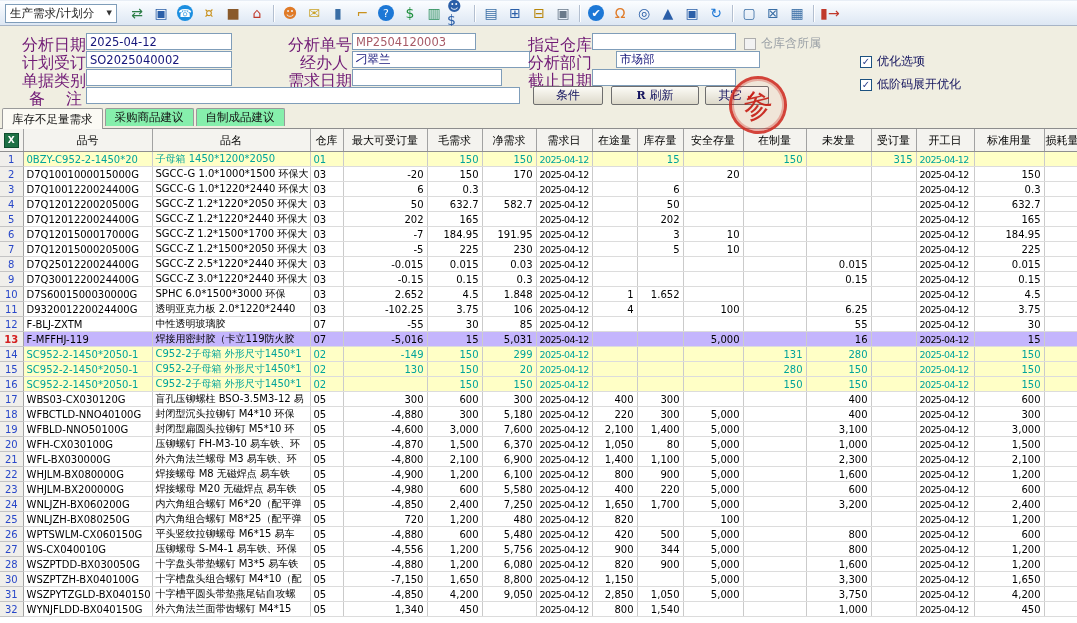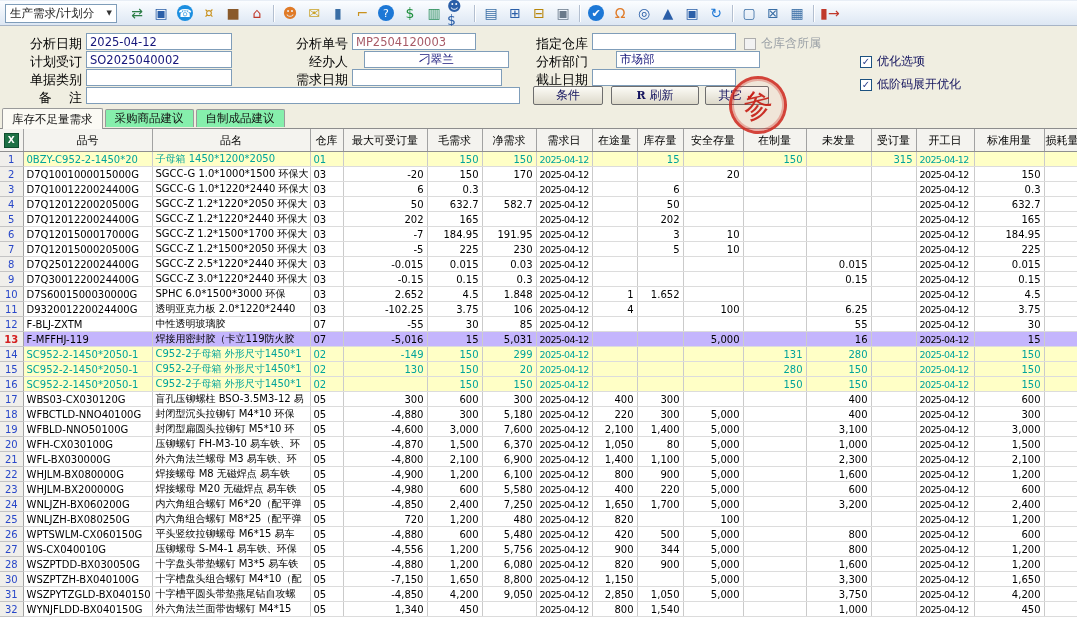--- a/index.html
+++ b/index.html
@@ -12,21 +12,21 @@
   .dropdown{width:112px;height:19px;background:#fff;border:1px solid #7f9db9;box-sizing:border-box;
             display:flex;align-items:center;justify-content:space-between;padding:0 4px;
             font-size:11.5px;color:#222;cursor:pointer;margin-right:8px}
   .dropdown .caret{font-size:7px;color:#333}
   .tbi{width:22px;height:20px;display:inline-flex;align-items:center;justify-content:center;
        font-size:14px;margin:0 1px;cursor:pointer;line-height:1}
   .tbi.circ{width:16px;height:16px;border-radius:50%;font-size:11px;margin:0 4px;color:#fff}
   .tbsep{width:1px;height:17px;background:#b3bfd0;margin:0 4px;box-shadow:1px 0 0 #fff}
   
   .form{position:absolute;top:26px;left:0;width:1077px;height:82px;background:#f0eee1}
-  .flabel{position:absolute;width:60px;text-align:right;font-size:13px;color:#000000;white-space:pre}
+  .flabel{position:absolute;width:60px;text-align:right;font-size:16px;color:#701a75;white-space:pre}
   .finput{position:absolute;height:17px;border:1px solid #7f9db9;background:#fff;box-sizing:border-box;
           font-family:inherit;font-size:11.5px;color:#15157a;padding:0 3px;outline:none}
   .finput.maroon{color:#a85a66}
   .btn{position:absolute;height:19px;box-sizing:border-box;cursor:pointer;border-radius:2px;
        background:linear-gradient(#fcfbf6,#ddd9ca);border:1px solid #6e6e6e;
        display:flex;align-items:center;justify-content:center;gap:4px;font-size:12px;color:#14145e}
   .rglyph{font-family:"DejaVu Serif",serif;font-weight:bold;font-size:11px}
   .chk::after{content:"✔";color:#d42020;font-size:11px}
   .cbwrap{position:absolute;display:flex;align-items:center;gap:5px;cursor:pointer}
   .cbbox{width:12px;height:12px;background:#fff;border:1px solid #1c5180;box-sizing:border-box;
@@ -34,21 +34,21 @@
   .cbbox.checked::after{content:"✓";font-weight:bold}
   .cbbox.disabled{border-color:#adadad;background:#f2f2f2}
   .cblabel{font-size:12px;color:#14145e}
   .cblabel.gray{color:#9aa0a6}
   .stamp{position:absolute;left:729px;top:50px;width:52px;height:52px;border-radius:50%;
          border:3px solid rgba(206,38,28,.85);box-shadow:inset 0 0 0 2px rgba(206,38,28,.30);
          color:rgba(198,30,22,.92);font-size:30px;display:flex;align-items:center;justify-content:center;
          transform:rotate(-14deg);background:rgba(255,70,50,.05);z-index:5;pointer-events:none}
   
   .tabbar{position:absolute;top:108px;left:0;width:1077px;height:21px;box-sizing:border-box;
-          background:#f0eee1;border-bottom:1px solid #8d8d8d;display:flex;align-items:center;padding-left:2px}
+          background:#f0eee1;border-bottom:1px solid #8d8d8d;display:flex;align-items:flex-start;padding-left:2px}
   .tab{height:17px;line-height:17px;padding:0 9px;margin-right:2px;font-size:11.5px;color:#111;
        background:#86efac;border:1px solid #9a9a9a;border-bottom:none;border-radius:2px 2px 0 0;cursor:pointer}
   .tab.active{height:20px;line-height:20px;background:#fbfaf4;margin-bottom:-1px}
   
   .grid{position:absolute;top:129px;left:0;width:1077px;height:494px;background:#fff;overflow:hidden}
   table{border-collapse:collapse;table-layout:fixed;width:1077px}
   thead th{height:22px;background:#f4f3ef;border-right:1px solid #a2a2a2;border-bottom:1px solid #8f8f8f;
            font-size:11px;font-weight:normal;color:#000;padding:0 1px;white-space:nowrap;overflow:hidden;cursor:pointer}
   tbody tr{height:14.72px}
   tbody td{font-size:10px;color:#000;border-right:1px solid #cbcbcb;border-bottom:1px solid #dcdcdc;
@@ -119,21 +119,21 @@
   <span class="flabel" style="left:528px;top:9px">指定仓库</span>
   <input class="finput" style="left: 592px; top: 7px; width: 144px;" value="">
   <span class="cbwrap" style="left:744px;top:9px">
     <span class="cbbox disabled"></span>
     <span class="cblabel gray">仓库含所属</span>
   </span>
 
   <span class="flabel" style="left:22px;top:27px">计划受订</span>
   <input class="finput" style="left: 86px; top: 25px; width: 146px;" value="SO2025040002">
   <span class="flabel" style="left:288px;top:27px">经办人</span>
-  <input class="finput" style="left: 364px; top: 25px; width: 145px; text-align: center;" value="刁翠兰">
+  <input class="finput" style="left: 352px; top: 25px; width: 178px;" value="刁翠兰">
   <span class="flabel" style="left:528px;top:27px">分析部门</span>
   <input class="finput" style="left: 592px; top: 25px; width: 144px; margin-left: 24px;" value="市场部">
   <span class="cbwrap" style="left:860px;top:27px">
     <span class="cbbox checked"></span>
     <span class="cblabel">优化选项</span>
   </span>
 
   <span class="flabel" style="left:22px;top:45px">单据类别</span>
   <input class="finput" style="left: 86px; top: 43px; width: 146px;" value="">
   <span class="flabel" style="left:288px;top:45px">需求日期</span>

